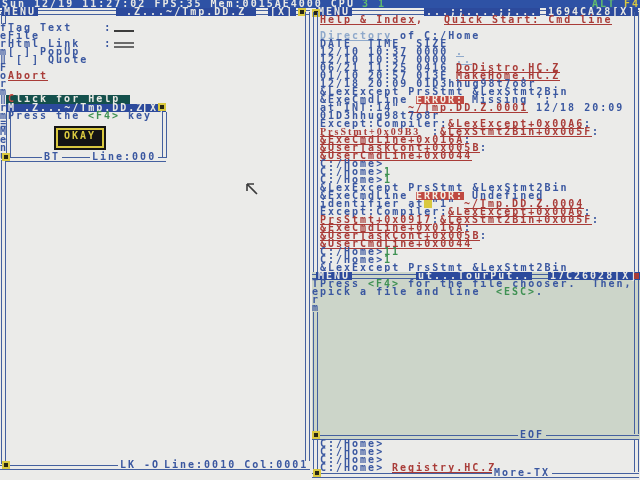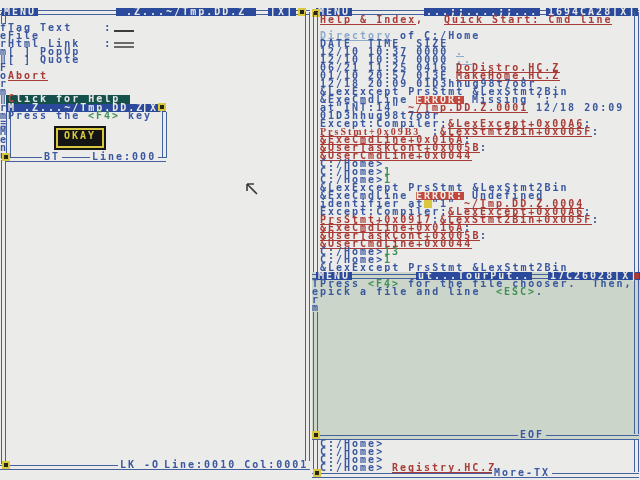--- a/index.html
+++ b/index.html
@@ -38,20 +38,24 @@
   .dialog{position:absolute;left:312px;top:272px;width:328px;height:168px;background:#ccd5c9;}
   .field-line{position:absolute;height:2px;background:#3c3c3c;}
   .field-line2{position:absolute;height:2px;background:#6a6a6a;}
   .reddot{position:absolute;width:5px;height:6px;background:#a93c38;}
 </style>
 </head>
 <body>
 
 <div id="stage">
 
+  <div class="statusbar">
+      <div class="ln" style="left: 2px; top: 0px;"><span class="seg c-white" style="left: 0px;">Sun 12/19 11:27:02 FPS:35 Mem:0015AE4000 CPU </span><span class="seg c-ltgreen" style="left: 360px;">3 1</span></div>
+      <div class="ln" style="left: 592px; top: 0px;"><span class="seg c-ltgreen" style="left: 0px;">ALT</span><span class="seg c-yellow" style="left: 24px;"> F4</span></div>
+    </div>
 
   <div class="hlineD" style="left:0;top:10px;width:310px"></div>
   <div class="chip" style="left:2px;top:8px">MENU</div>
   <div class="chip" style="left:116px;top:8px"> .Z...~/Tmp.DD.Z </div>
   <div class="chip" style="left:268px;top:8px">[X]</div>
   <div class="cbox" style="left:298px;top:8px"></div>
   <div class="vlineD" style="left:1px;top:12px;height:452px"></div>
   <div class="vlineD" style="left:305px;top:12px;height:452px"></div>
   <div class="hlineD" style="left:0;top:465px;width:310px"></div>
   <div class="cbox" style="left:2px;top:461px"></div>
@@ -76,21 +80,21 @@
       <div class="vch" style="left: 0px; top: 136px;">e</div>
       <div class="vch" style="left: 0px; top: 144px;">n</div>
       <div class="vch" style="left: 0px; top: 152px;">u</div>
       <div class="ln" style="left: 8px; top: 24px;"><span class="seg c-blue" style="left: 0px;">Tag Text    :</span></div>
       <div class="field-line" style="left: 114px; top: 30px; width: 20px;"></div>
       <div class="ln" style="left: 8px; top: 32px;"><span class="seg c-blue" style="left: 0px;">File</span></div>
       <div class="ln" style="left: 8px; top: 40px;"><span class="seg c-blue" style="left: 0px;">Html Link   :</span></div>
       <div class="field-line2" style="left: 114px; top: 42px; width: 20px;"></div>
       <div class="field-line2" style="left: 114px; top: 46px; width: 20px;"></div>
       <div class="ln" style="left: 8px; top: 48px;"><span class="seg c-blue" style="left: 0px;">[ ] PopUp</span></div>
-      <div class="ln" style="left: 8px; top: 56px;"><span class="seg c-blue" style="left: 0px;">[ ] Quote</span></div>
+      <div class="ln" style="left: 8px; top: 56px;"><span class="seg c-blue" style="left: 8px;">[ ] Quote</span></div>
       <div class="ln" style="left: 8px; top: 72px;"><span class="seg c-rlink" style="left: 0px;">Abort</span></div>
     </div>
   <div class="helpbtn" id="helpbtn">
       <div class="ln" style="left: 2px; top: 0px;"><span class="seg c-helpC" style="left: 0px;">C</span><span class="seg c-helpW" style="left: 8px;">lick for Help</span></div>
     </div>
 
   <div>
     <div style="position:absolute;left:6px;top:104px;width:160px;height:56px;background:#ebebe9"></div>
     <div class="popup-title">
       <span class="ptxt" style="left:2px">M .Z...~/Tmp.DD.Z</span>
@@ -141,21 +145,21 @@
       <div class="ln" style="left: 320px; top: 168px;"><span class="seg c-blue" style="left: 0px;">C:/Home&gt;</span><span class="seg c-green" style="left: 64px;">1</span></div>
       <div class="ln" style="left: 320px; top: 176px;"><span class="seg c-blue" style="left: 0px;">C:/Home&gt;</span><span class="seg c-green" style="left: 64px;">1</span></div>
       <div class="ln" style="left: 320px; top: 184px;"><span class="seg c-blue" style="left: 0px;">&amp;LexExcept PrsStmt &amp;LexStmt2Bin</span></div>
       <div class="ln" style="left: 320px; top: 192px;"><span class="seg c-blue" style="left: 0px;">&amp;ExeCmdLine </span><span class="seg c-err" style="left: 96px;">ERROR:</span><span class="seg c-blue" style="left: 144px;"> Undefined</span></div>
       <div class="ln" style="left: 320px; top: 200px;"><span class="seg c-blue" style="left: 0px;">identifier at</span><span class="seg c-cursor" style="left: 104px;"> </span><span class="seg c-blue" style="left: 112px;">"1" </span><span class="seg c-rlink" style="left: 144px;">~/Tmp.DD.Z.0004</span></div>
       <div class="ln" style="left: 320px; top: 208px;"><span class="seg c-blue" style="left: 0px;">Except:Compiler:</span><span class="seg c-rlink" style="left: 128px;">&amp;LexExcept+0x00A6</span><span class="seg c-blue" style="left: 264px;">:</span></div>
       <div class="ln" style="left: 320px; top: 216px;"><span class="seg c-rlink" style="left: 0px;">PrsStmt+0x0917</span><span class="seg c-blue" style="left: 112px;">:</span><span class="seg c-rlink" style="left: 120px;">&amp;LexStmt2Bin+0x005F</span><span class="seg c-blue" style="left: 272px;">:</span></div>
       <div class="ln" style="left: 320px; top: 224px;"><span class="seg c-rlink" style="left: 0px;">&amp;ExeCmdLine+0x016A</span><span class="seg c-blue" style="left: 144px;">:</span></div>
       <div class="ln" style="left: 320px; top: 232px;"><span class="seg c-rlink" style="left: 0px;">&amp;UserTaskCont+0x005B</span><span class="seg c-blue" style="left: 160px;">:</span></div>
       <div class="ln" style="left: 320px; top: 240px;"><span class="seg c-rlink" style="left: 0px;">&amp;UserCmdLine+0x0044</span></div>
-      <div class="ln" style="left: 320px; top: 248px;"><span class="seg c-blue" style="left: 0px;">C:/Home&gt;</span><span class="seg c-green" style="left: 64px;">13</span></div>
+      <div class="ln" style="left: 320px; top: 248px;"><span class="seg c-blue" style="left: 0px;">C:/Home&gt;</span><span class="seg c-green" style="left: 64px;">11</span></div>
       <div class="ln" style="left: 320px; top: 256px;"><span class="seg c-blue" style="left: 0px;">C:/Home&gt;</span><span class="seg c-green" style="left: 64px;">1</span></div>
       <div class="ln" style="left: 320px; top: 264px;"><span class="seg c-blue" style="left: 0px;">&amp;LexExcept PrsStmt &amp;LexStmt2Bin</span></div>
     </div>
 
   <div class="dialog">
     <div class="hlineD" style="left:0;top:2px;width:327px"></div>
     <div class="chip" style="left:4px;top:0">MENU</div>
     <div class="chip" style="left:104px;top:0">ut...TourPut..</div>
     <div class="chip" style="left:236px;top:0"><span>17C26028</span><span>[X]</span></div>
     <div class="reddot" style="left:322px;top:1px"></div>

